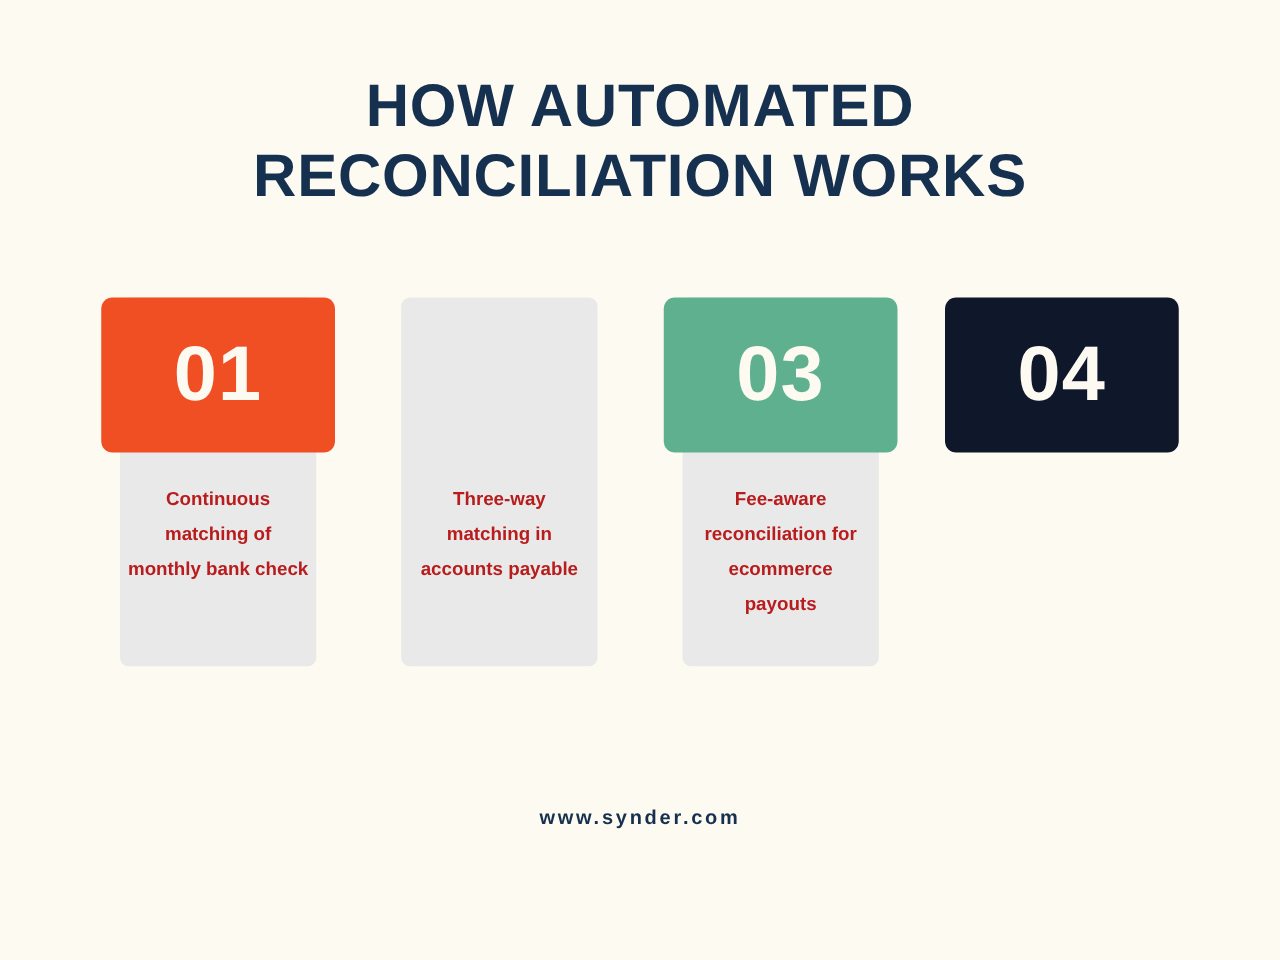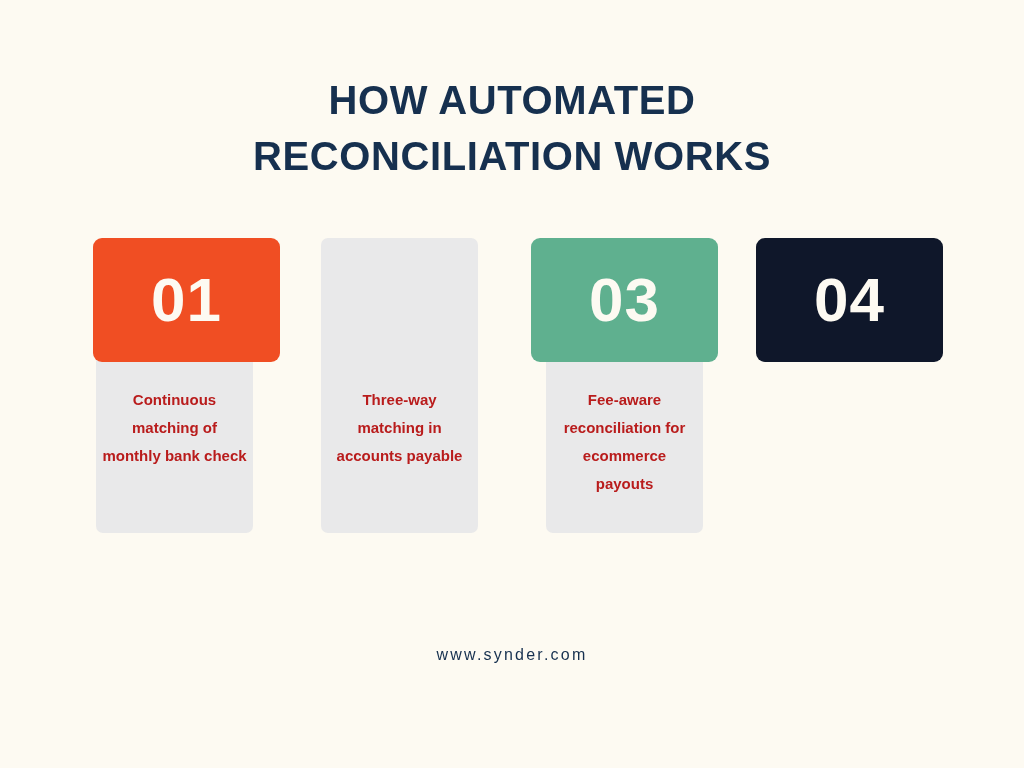--- a/index.html
+++ b/index.html
@@ -18,26 +18,26 @@
     position: relative;
     width: 1024px;
     height: 768px;
     box-sizing: border-box;
     display: flex;
     flex-direction: column;
     align-items: center;
   }
 
   .title {
-    margin: 16px;
+    margin: 2px;
     padding-top: 56px;
     width: 720px;
     text-align: center;
     color: #16304f;
-    font-size: 40px;
+    font-size: 48px;
     line-height: 56px;
     font-weight: bold;
     letter-spacing: 0.6px;
     text-transform: uppercase;
   }
 
   .cards {
     position: absolute;
     top: 238px;
     left: 81px;
@@ -91,36 +91,36 @@
   }
 
   .footer {
     position: absolute;
     top: 646px;
     left: 0;
     width: 1024px;
     text-align: center;
     color: #16304f;
     font-size: 16px;
-    font-weight: normal;
+    font-weight: bold;
     letter-spacing: 2.2px;
   }
 </style>
 </head>
 <body style="background: rgb(253, 250, 242);">
 
 <div class="poster">
 
   <h1 class="title">HOW AUTOMATED RECONCILIATION WORKS</h1>
 
   <div class="cards">
 
     <div class="card">
       <div class="card-body">Continuous matching of monthly bank check</div>
-      <div class="card-header" style="background-color: rgb(240, 78, 35); margin-left: 12px;">
+      <div class="card-header" style="background-color: rgb(240, 78, 35);">
         <span class="card-number">01</span>
       </div>
     </div>
 
     <div class="card">
       <div class="card-body">Three-way matching in accounts payable</div>
     </div>
 
     <div class="card">
       <div class="card-body">Fee-aware reconciliation for ecommerce payouts</div>

